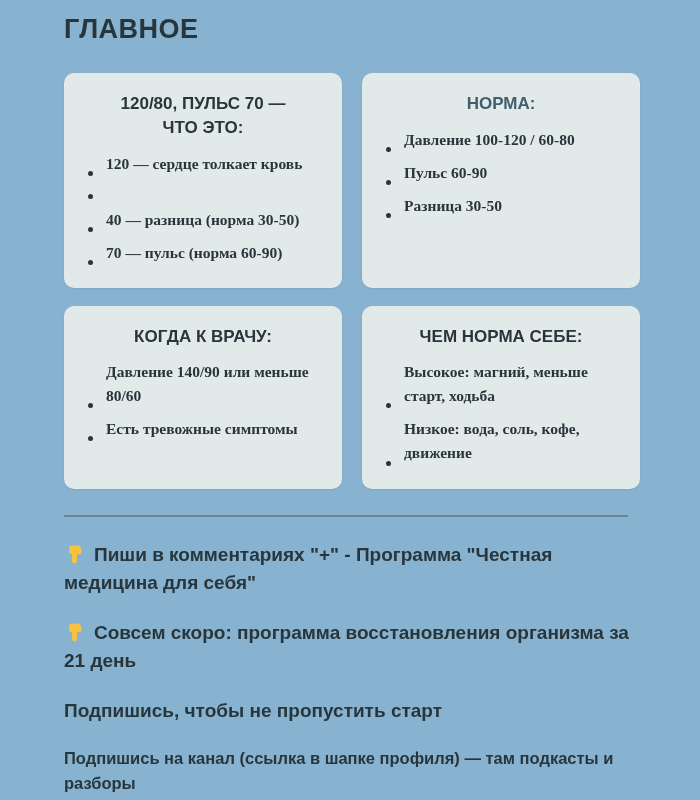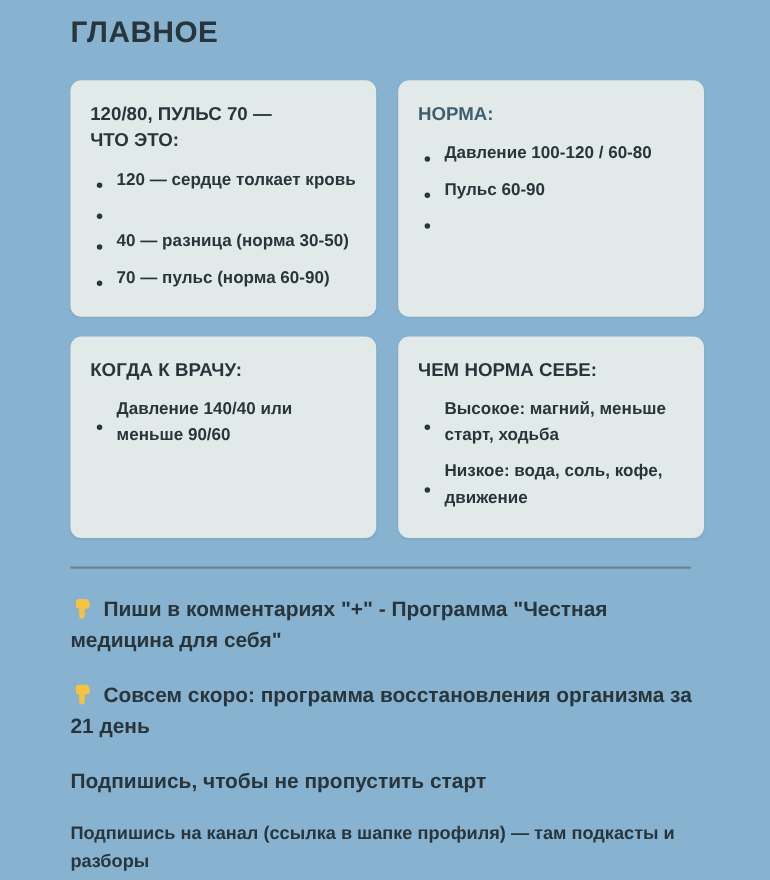--- a/index.html
+++ b/index.html
@@ -35,34 +35,36 @@
   }
   .card{
     background:var(--card_bg);
     border-radius:10px;
     padding:15px 18px 14px;
     box-shadow:0 1px 2px rgba(40,60,75,.08);
   }
   .card-title{
     font-size:17px;
     font-weight:700;
+    text-align:center;
     line-height:1.4;
     white-space:pre-line;
     color:var(--text_dark);
     margin:4px 0 12px;
   }
   .card-title.slate{color:var(--norm_title);}
   .bullets{list-style:none;}
   .bullets li{
     display:flex;
-    align-items:center;
+    align-items:flex-end;
     font-size:15.5px;
     font-weight:700;
     line-height:1.55;
     margin:0 0 9px 4px;
+    font-family:Liberation Serif, serif;
   }
   .dot{
     flex:0 0 auto;
     width:5px;height:5px;
     border-radius:50%;
     background:var(--text_dark);
     margin:9px 13px 0 2px;
   }
   .divider{
     border:none;
@@ -124,30 +126,35 @@
         <li>
             <span class="dot"></span>
             <span>Давление 100-120 / 60-80</span>
           </li>
         <li>
             <span class="dot"></span>
             <span>Пульс 60-90</span>
           </li>
         <li>
             <span class="dot"></span>
+            <span>Разница 30-50</span>
           </li>
       </ul>
     </section>
 
     <section class="card">
       <h2 class="card-title">КОГДА К ВРАЧУ:</h2>
       <ul class="bullets">
         <li>
             <span class="dot"></span>
-            <span>Давление 140/40 или меньше 90/60</span>
+            <span>Давление 140/90 или меньше 80/60</span>
+          </li>
+        <li>
+            <span class="dot"></span>
+            <span>Есть тревожные симптомы</span>
           </li>
       </ul>
     </section>
 
     <section class="card">
       <h2 class="card-title">ЧЕМ НОРМА СЕБЕ:</h2>
       <ul class="bullets">
         <li>
             <span class="dot"></span>
             <span>Высокое: магний, меньше старт, ходьба</span>

